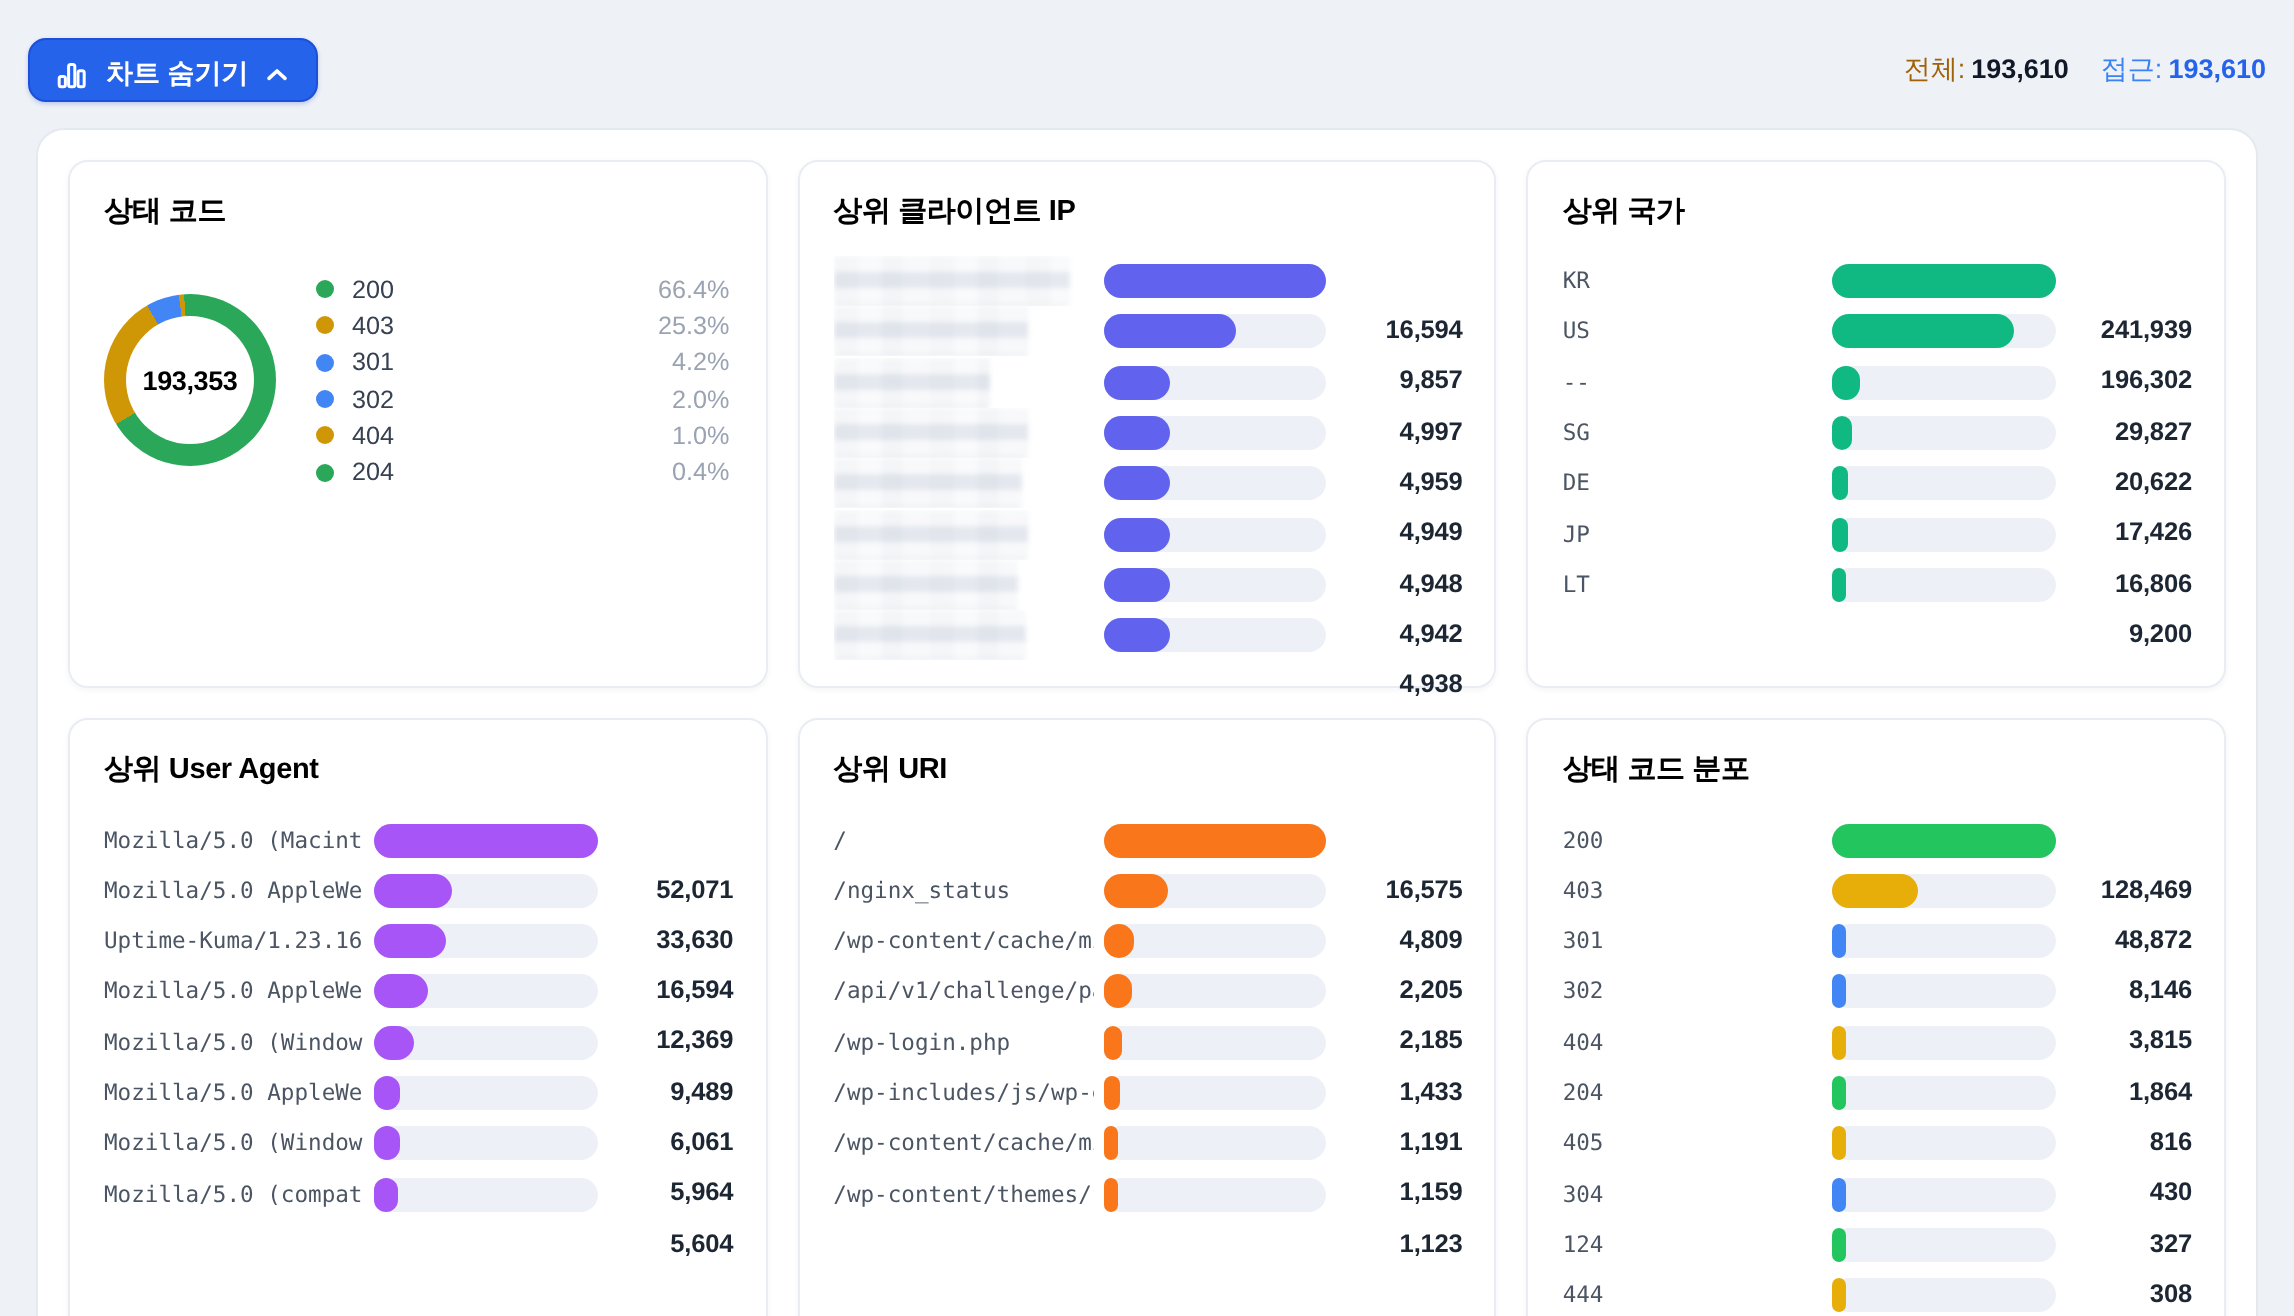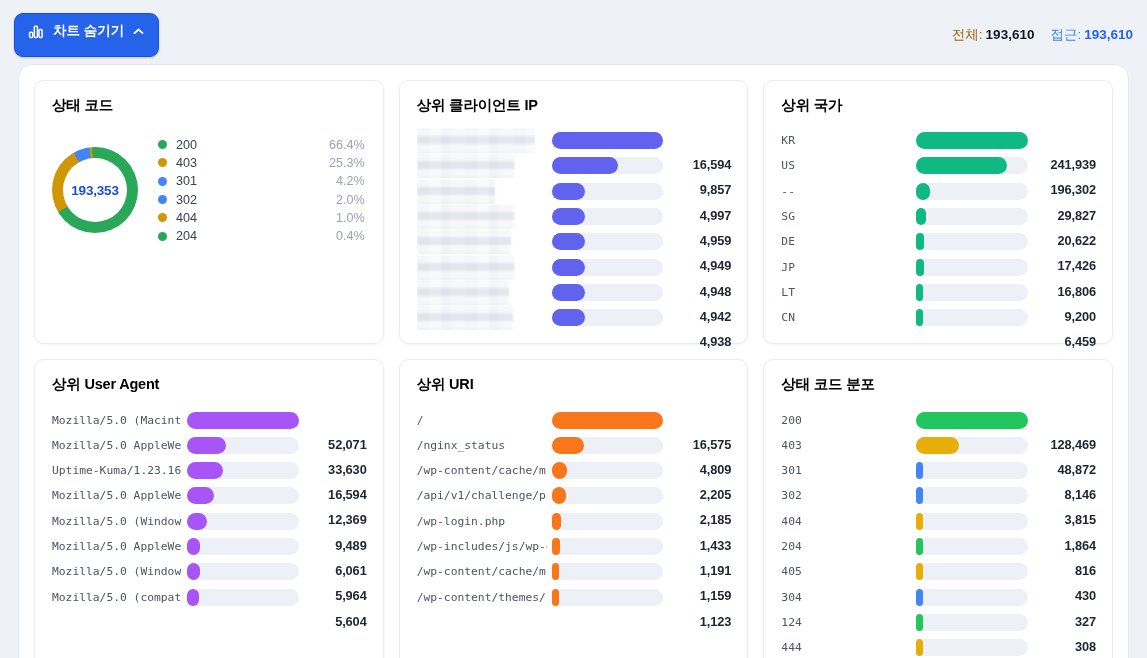--- a/index.html
+++ b/index.html
@@ -12,21 +12,21 @@
   }
   
   .topbar{
     height:64px; display:flex; align-items:center; justify-content:space-between;
     padding:6px 14px 0 14px;
   }
   .toggle-btn{
     display:inline-flex; align-items:center; gap:9px;
     background:#2563eb; border:1px solid #1d4fd8; color:#fff;
     font-family:inherit; font-size:13.5px; font-weight:700;
-    padding:8px 14px 16px 13px; border-radius:9px; cursor:pointer;
+    padding:8px 14px 4px 13px; border-radius:9px; cursor:pointer;
     box-shadow:0 1px 2px rgba(29,78,216,.25);
   }
   .toggle-btn svg{ display:block; }
   .stats{ display:flex; align-items:center; gap:16px; font-size:13.5px; }
   .stat{ white-space:nowrap; }
   .stat .lbl{ color:#a16207; }
   .stat .val{ font-weight:700; color:#111827; margin-left:3px; }
   .stat.accent .lbl{ color:#3b82f6; }
   .stat.accent .val{ color:#2563eb; }
   
@@ -64,21 +64,21 @@
     flex:none; width:60px; margin-left:8px; text-align:right;
     font-size:12.8px; font-weight:700; color:#1d2633; letter-spacing:-.1px;margin-top:48px;
   }
   
   .pie-wrap{ display:flex; align-items:center; gap:20px; padding:10px 2px 0 0; }
   .donut{ flex:none; width:86px; height:86px; border-radius:50%; position:relative; }
   .donut-hole{
     position:absolute; inset:11px; background:#fff; border-radius:50%;
     display:flex; align-items:center; justify-content:center;
   }
-  .donut-total{ font-size:13.5px; font-weight:700; color:#1d4ed8; letter-spacing:-.2px; }
+  .donut-total{ font-size:13.5px; font-weight:700; color:#000000; letter-spacing:-.2px; }
   .legend{ flex:1; display:flex; flex-direction:column; gap:5px; }
   .legend-row{ display:flex; align-items:center; font-size:12.6px; height:13.3px; }
   .dot{ flex:none; width:9px; height:9px; border-radius:50%; margin-right:9px; }
   .legend-label{ color:#374151; }
   .legend-pct{ margin-left:auto; color:#9aa3b2; }
 </style>
 </head>
 <body>
 
 <div class="topbar">
@@ -271,27 +271,20 @@
             </div>
             <span class="bar-value">16,806</span>
           </div>
           <div class="bar-row">
             <span class="bar-label">LT</span>
             <div class="bar-track">
               <div class="bar-fill" style="width: 3.80261%; background: rgb(16, 185, 129);"></div>
             </div>
             <span class="bar-value">9,200</span>
           </div>
-          <div class="bar-row">
-            <span class="bar-label">CN</span>
-            <div class="bar-track">
-              <div class="bar-fill" style="width: 2.66968%; background: rgb(16, 185, 129);"></div>
-            </div>
-            <span class="bar-value">6,459</span>
-          </div>
         </div>
     </section>
     <section class="card">
       <h3>상위 User Agent</h3>
       <div class="chart-body">
           <div class="bar-row">
             <span class="bar-label">Mozilla/5.0 (Macinto…</span>
             <div class="bar-track">
               <div class="bar-fill" style="width: 100%; background: rgb(168, 85, 247);"></div>
             </div>

